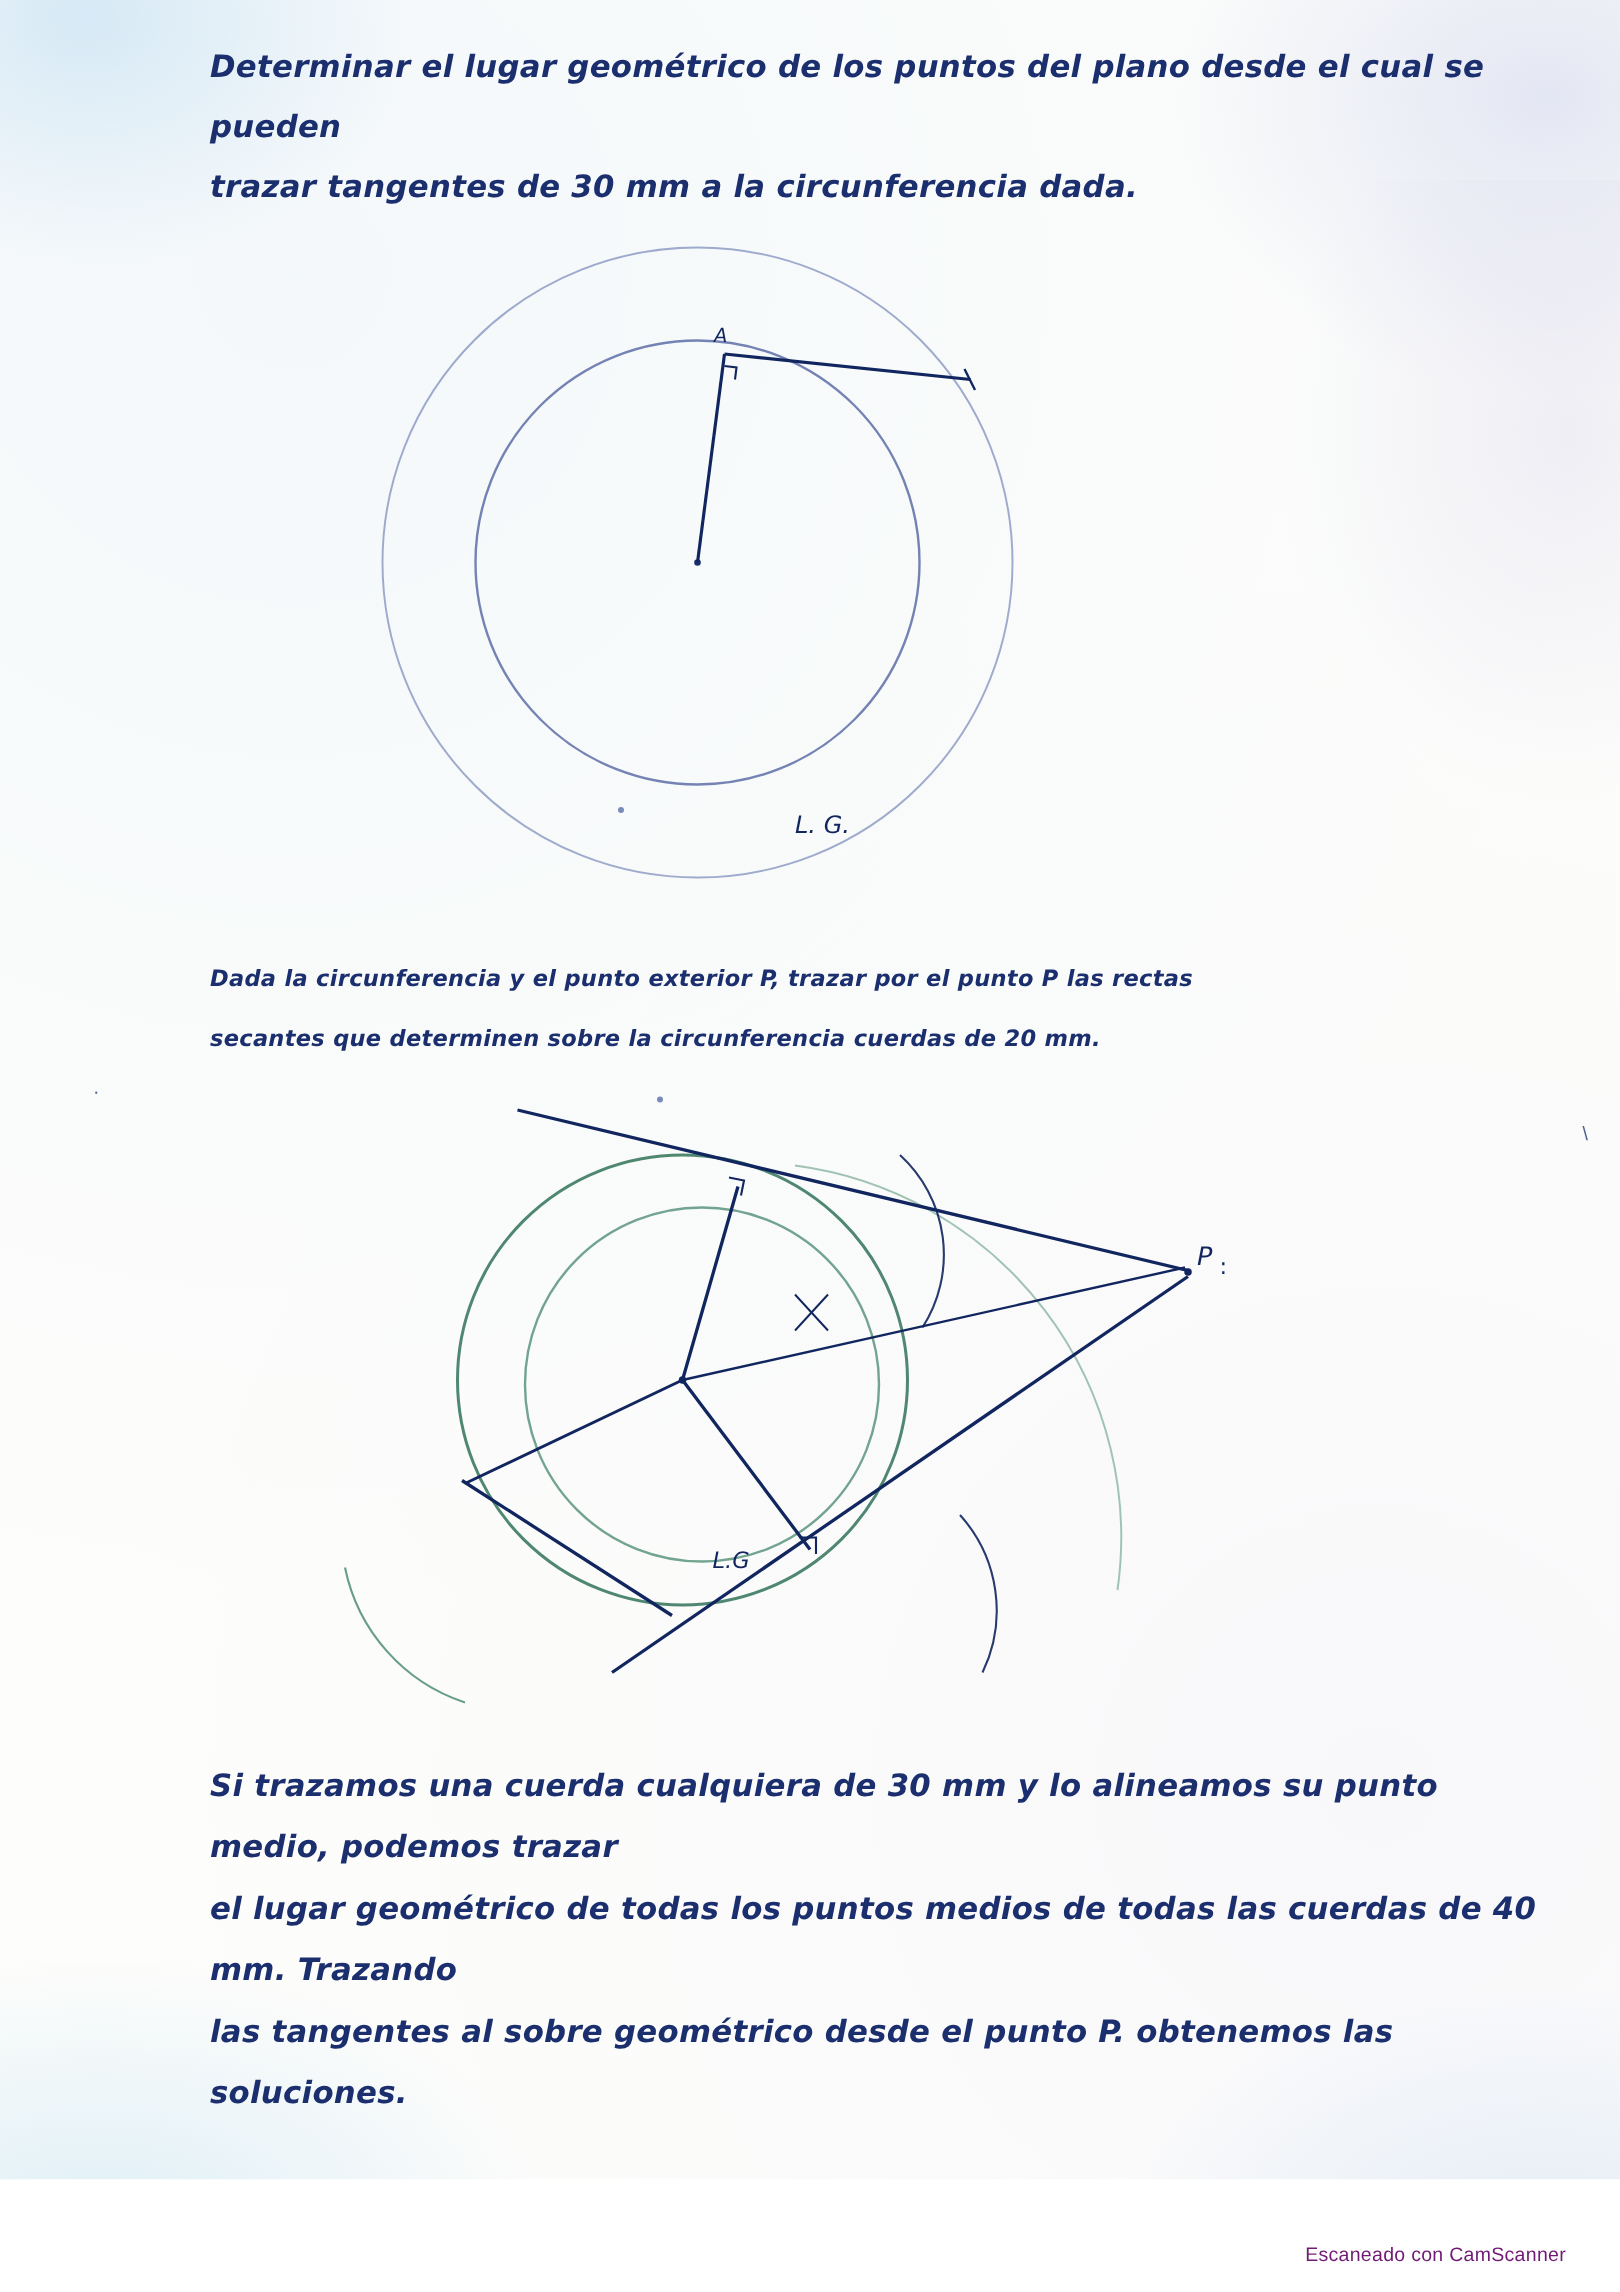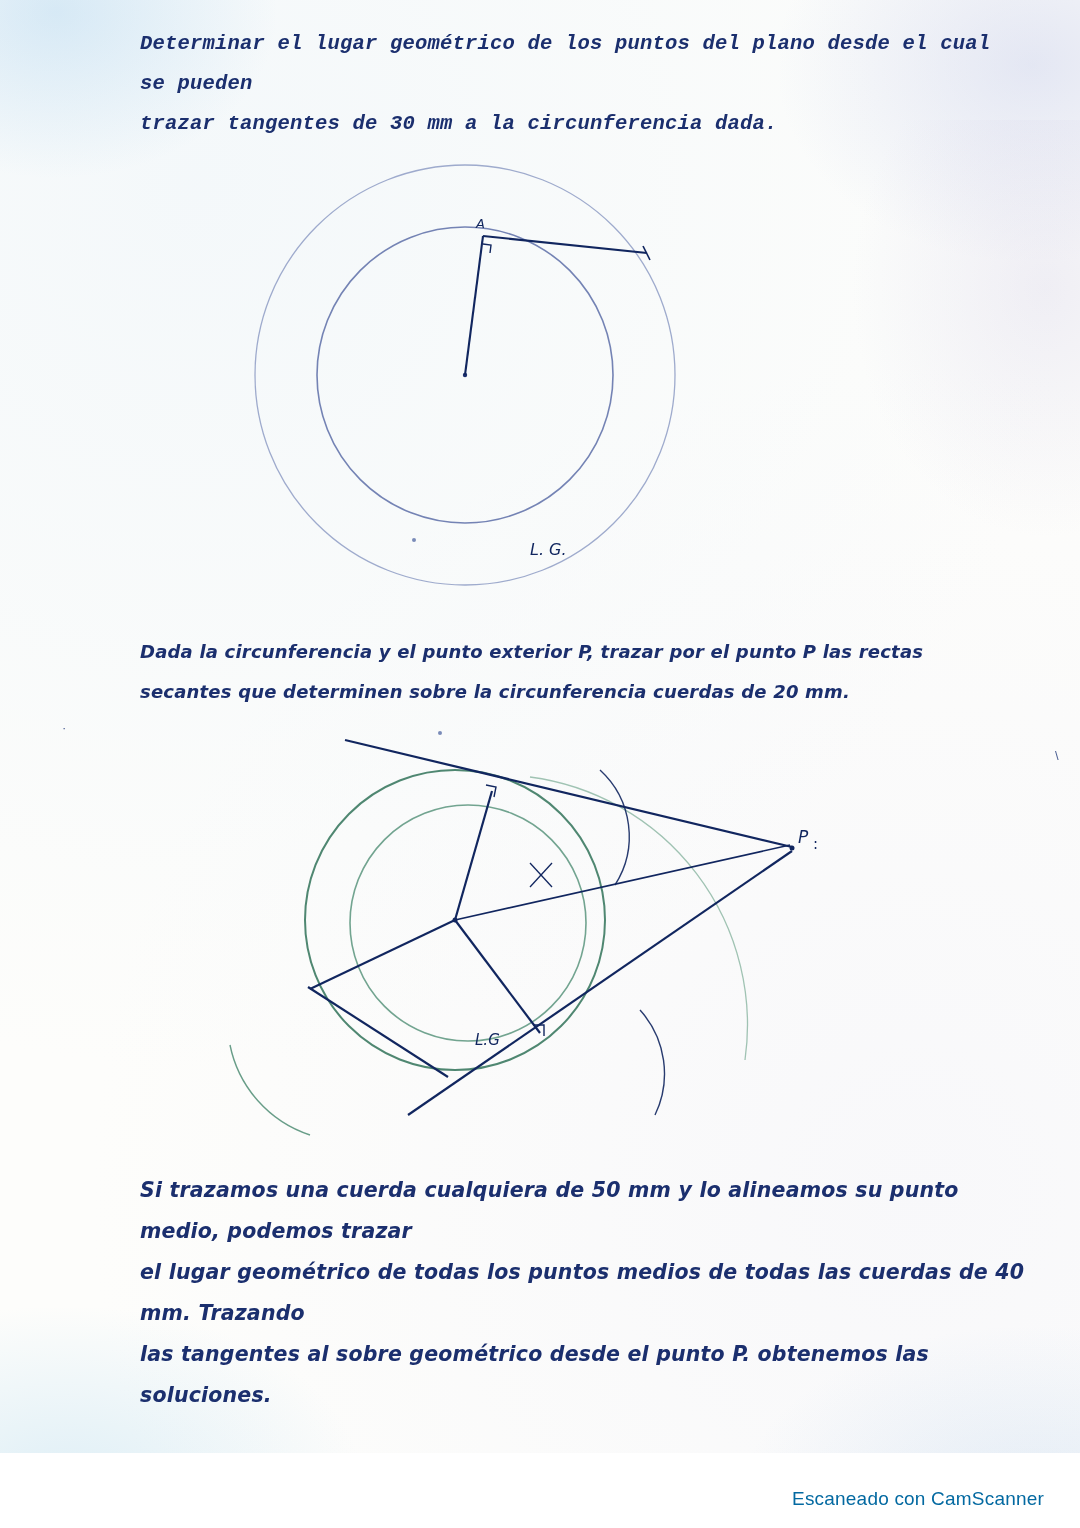--- a/index.html
+++ b/index.html
@@ -73,27 +73,26 @@
   .hand .line {
     display: block;
   }
 
   #paragraph-top {
     left: 140px;
     top: 24px;
     width: 860px;
     font-size: 20.5px;
     line-height: 40px;
-    font-family: Liberation Mono, monospace;
   }
   #paragraph-middle {
     left: 140px;
     top: 632px;
     width: 860px;
-    font-size: 18px;
+    font-size: 15px;
     line-height: 40px;
   }
   #paragraph-bottom {
     left: 140px;
     top: 1170px;
     width: 900px;
     font-size: 20.5px;
     line-height: 41px;
   }
 
@@ -119,22 +118,22 @@
     width: 1080px;
     height: 74px;
     background: #ffffff;
     border-top: 1px solid #ffffff;
   }
   .footer-text {
     position: absolute;
     right: 36px;
     bottom: 18px;
     font-family: "Liberation Sans", sans-serif;
-    font-size: 19px;
-    color: #0369a1;
+    font-size: 13px;
+    color: #701a75;
     letter-spacing: 0.2px;
   }
   .stray-mark {
     position: absolute;
     color: #4b5f93;
     font-size: 13px;
   }
 </style>
 </head>
 <body>
@@ -222,21 +221,21 @@
 
     <text x="275" y="330" font-family="DejaVu Sans, sans-serif" font-size="15" font-style="italic" fill="#11265f">L.G</text>
 
     <circle cx="240" cy="18" r="2" fill="#5a6fa8" opacity="0.8"></circle>
   </svg>
 
   <div class="stray-mark" style="left:1055px; top:748px;">\</div>
   <div class="stray-mark" style="left:62px; top:720px;">·</div>
 
   <div class="hand" id="paragraph-bottom">
-    <span class="line">Si trazamos una cuerda cualquiera de 50 mm y lo alineamos su punto medio, podemos trazar</span>
+    <span class="line">Si trazamos una cuerda cualquiera de 30 mm y lo alineamos su punto medio, podemos trazar</span>
     <span class="line">el lugar geométrico de todas los puntos medios de todas las cuerdas de 40 mm. Trazando</span>
     <span class="line">las tangentes al sobre geométrico desde el punto P. obtenemos las soluciones.</span>
   </div>
 
   <div class="footer-bar"></div>
   <div class="footer-text">Escaneado con CamScanner</div>
 
 </div>
 
 </body></html>

